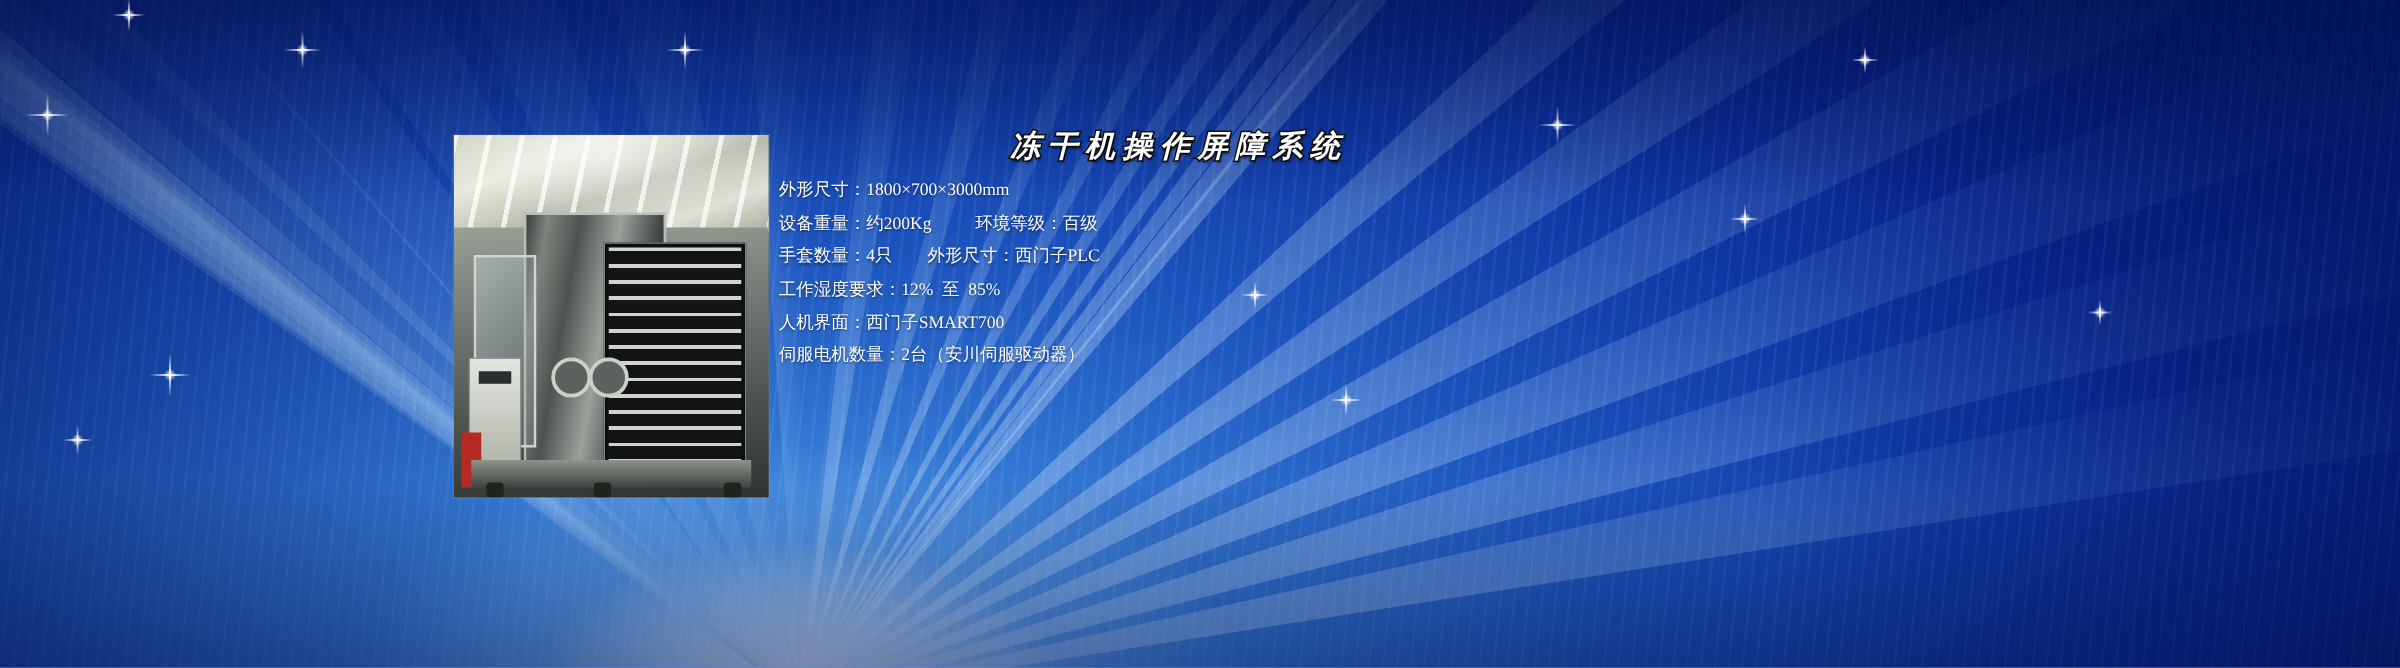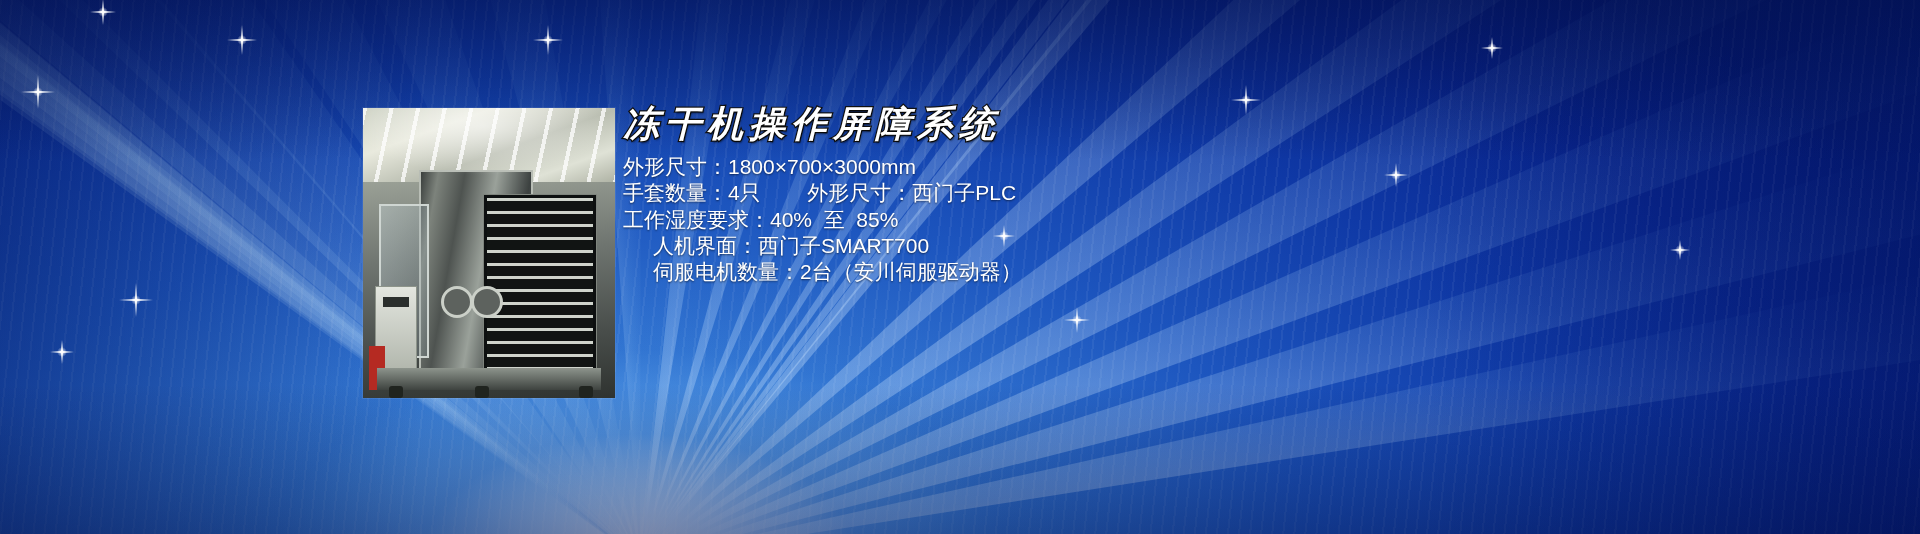--- a/index.html
+++ b/index.html
@@ -83,34 +83,34 @@
   .ph-base{position:absolute;left:14px;bottom:8px;width:224px;height:22px;
     background:linear-gradient(180deg,#8d948c,#3e433f);}
   .ph-wheel{position:absolute;bottom:0;width:14px;height:12px;background:#20241f;border-radius:3px;}
   .ph-glow{position:absolute;inset:0;background:
     radial-gradient(ellipse 180px 70px at 120px 18px, rgba(255,255,255,0.55), rgba(255,255,255,0) 70%);}
 
   
   #content{position:absolute;left:623px;top:104px;width:640px;}
   #title{
     font-family:"DejaVu Sans","Liberation Sans",sans-serif;
-    font-size:36px;font-weight:bold;font-style:italic;
+    font-size:24px;font-weight:bold;font-style:italic;
     letter-spacing:6px;color:#ffffff;
     -webkit-text-stroke:2.4px #111111;
     paint-order:stroke fill;
     text-shadow:1px 2px 2px rgba(0,0,0,0.55);
-    margin:0 0 10px 0;line-height:1.1;white-space:nowrap;
+    margin:0 0 10px 0;line-height:1.1;white-space:nowrap;text-align:center;
   }
   .spec{
-    color:#ffffff;font-size:21px;line-height:26px;
+    color:#ffffff;font-size:14px;line-height:26px;
     margin:0 0 0.5px 0;white-space:pre;
     text-shadow:0 1px 2px rgba(0,0,0,0.55);
-    font-family:Liberation Sans, sans-serif;
-  }
-  .spec.tight{line-height:25px;margin-left:30px;}
+    font-family:Liberation Serif, serif;
+  }
+  .spec.tight{line-height:25px;}
 </style>
 </head>
 <body>
 
 <div id="banner">
 
   <div class="rays">
     <svg width="1920" height="534" viewBox="0 0 1920 534" aria-hidden="true">
       <defs>
         <radialGradient id="rayfade" cx="0.33" cy="1.05" r="1.0">
@@ -180,22 +180,23 @@
     <div class="ph-wheel" style="left:26px"></div>
     <div class="ph-wheel" style="left:112px"></div>
     <div class="ph-wheel" style="left:216px"></div>
     <div class="ph-glow"></div>
   </div>
 
   <div id="content">
     <h1 id="title">冻干机操作屏障系统</h1>
     <div id="spec-list">
         <p class="spec">外形尺寸：1800×700×3000mm</p>
+        <p class="spec">设备重量：约200Kg          环境等级：百级</p>
         <p class="spec">手套数量：4只        外形尺寸：西门子PLC</p>
-        <p class="spec">工作湿度要求：40%  至  85%</p>
+        <p class="spec">工作湿度要求：12%  至  85%</p>
         <p class="spec tight">人机界面：西门子SMART700</p>
         <p class="spec tight">伺服电机数量：2台（安川伺服驱动器）</p>
       </div>
   </div>
 
 <div class="star" style="left: 21px; top: 75px; width: 34px; height: 34px;">
       <b></b>
       <i></i>
       <u></u>
     </div>

